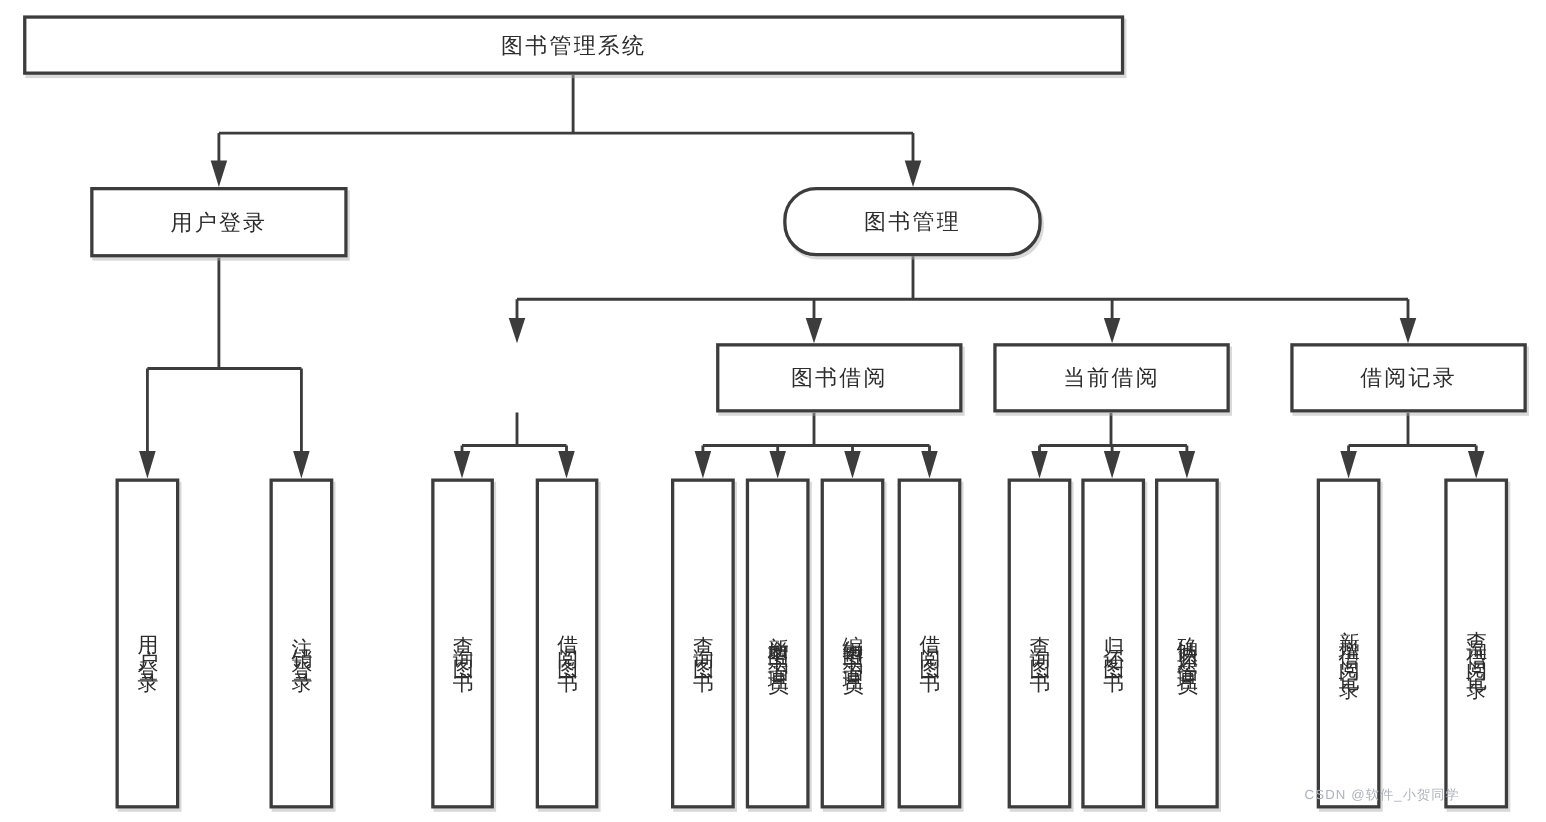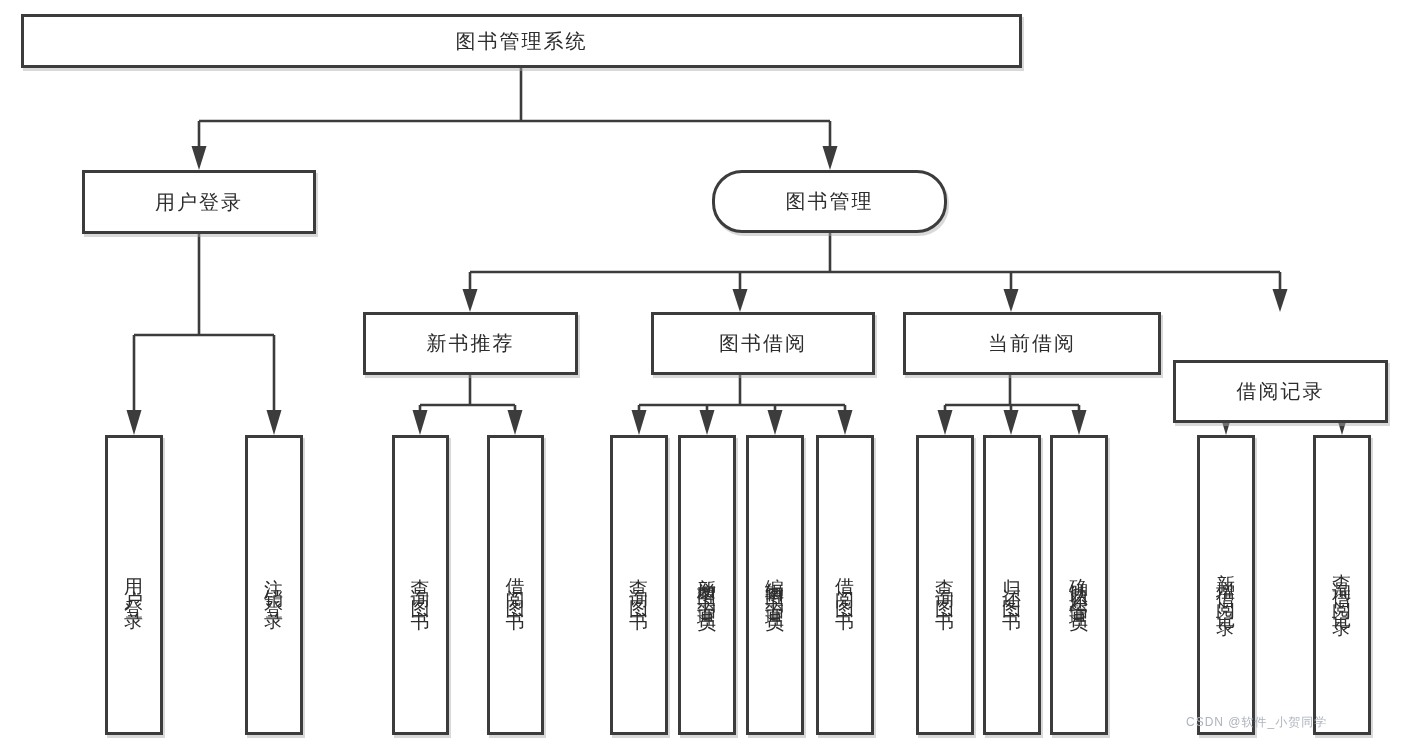--- a/index.html
+++ b/index.html
@@ -108,30 +108,27 @@
     <span class="hlabel">图书管理系统</span>
   </div>
 
   <div class="box" style="left:82px;top:170px;width:234px;height:64px;">
     <span class="hlabel">用户登录</span>
   </div>
   <div class="box" style="left:712px;top:170px;width:235px;height:63px;border-radius:30px;">
     <span class="hlabel">图书管理</span>
   </div>
 
-  <div class="box" style="left:363px;top:312px;width:215px;height:63px;">
-    <span class="hlabel">新书推荐</span>
-  </div>
   <div class="box" style="left:633px;top:312px;width:224px;height:63px;margin-left:18px;">
     <span class="hlabel">图书借阅</span>
   </div>
-  <div class="box" style="left:903px;top:312px;width:258px;height:63px;">
+  <div class="box" style="left:903px;top:312px;width:215px;height:63px;">
     <span class="hlabel">当前借阅</span>
   </div>
-  <div class="box" style="left:1173px;top:312px;width:215px;height:63px;margin-top:48px;">
+  <div class="box" style="left:1173px;top:312px;width:215px;height:63px;">
     <span class="hlabel">借阅记录</span>
   </div>
 
   <div class="box" style="left:105px;top:435px;width:58px;height:300px;">
     <span class="vt vt-s">用户登录</span>
   </div>
   <div class="box" style="left:245px;top:435px;width:58px;height:300px;">
     <span class="vt vt-s">注销登录</span>
   </div>
 

